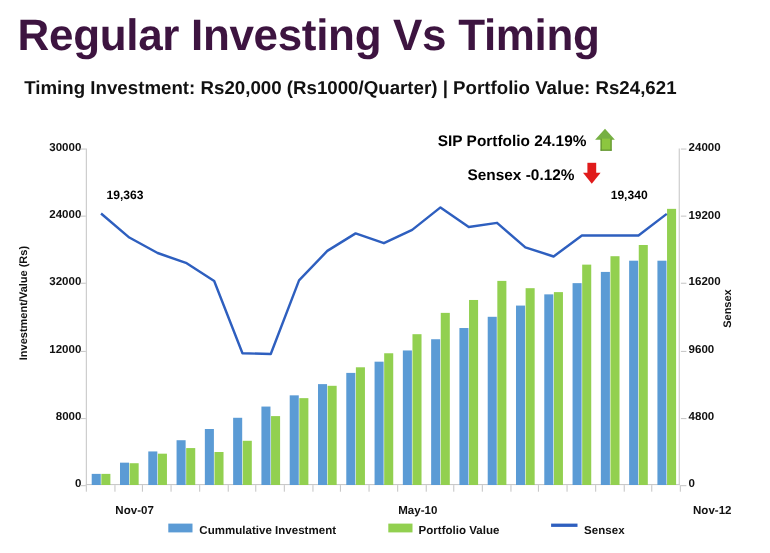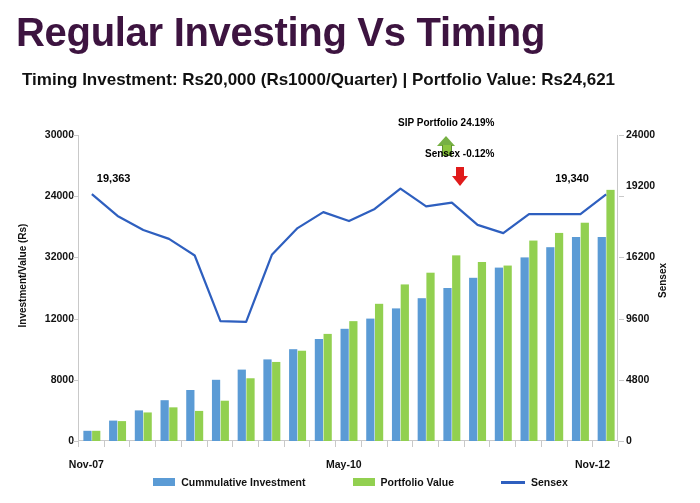--- a/index.html
+++ b/index.html
@@ -29,27 +29,26 @@
     font-size: 17px;
     font-weight: bold;
     color: #111111;
     white-space: nowrap;
   }
 
   
   .annotation {
     position: absolute;
     display: flex;
-    align-items: center;
+    align-items: flex-end;
     gap: 8px;
-    font-size: 10px;
+    font-size: 14px;
     font-weight: bold;
     color: #000;
     white-space: nowrap;
-    flex-direction: column;
   }
   #annotation-sip { left: 398px; top: 117px; }
   #annotation-sensex { left: 425px; top: 148px; }
   .arrow-up-icon {
     width: 18px; height: 19px;
     position: relative; display: inline-block;
   }
   .arrow-up-icon::before {
     content: ""; position: absolute;
     left: 0; top: 0;
@@ -150,34 +149,35 @@
   }
 
   
   .xtick-label {
     position: absolute;
     top: 458px;
     font-size: 10.5px;
     font-weight: bold;
     color: #111;
     white-space: nowrap;
+    margin-left: 36px;
   }
 
   
   #legend {
     position: absolute;
     left: 0; top: 476px;
     width: 700px;
     display: flex;
     justify-content: center;
     align-items: center;
     gap: 26px;
   }
   .legend-item {
-    display: flex; align-items: center; gap: 6px;
+    display: flex; align-items: flex-start; gap: 6px;
     font-size: 10.5px; font-weight: bold; color: #111;
     white-space: nowrap;
     padding-left: 21px;
   }
   .legend-swatch { width: 22px; height: 8px; display: inline-block; }
   .legend-line { width: 24px; height: 3px; display: inline-block; }
 </style>
 </head>
 <body>
 
@@ -210,21 +210,21 @@
       <div class="axis-tick left" style="top: 3px;">30000</div>
       <div class="tick-mark left" style="top: 10px;"></div>
       <div class="axis-tick right" style="top: 309px;">0</div>
       <div class="tick-mark right" style="top: 316px;"></div>
       <div class="axis-tick right" style="top: 247.8px;">4800</div>
       <div class="tick-mark right" style="top: 254.8px;"></div>
       <div class="axis-tick right" style="top: 186.6px;">9600</div>
       <div class="tick-mark right" style="top: 193.6px;"></div>
       <div class="axis-tick right" style="top: 125.4px;">16200</div>
       <div class="tick-mark right" style="top: 132.4px;"></div>
-      <div class="axis-tick right" style="top: 54px;">19200</div>
+      <div class="axis-tick right" style="top: 65px;">19200</div>
       <div class="tick-mark right" style="top: 71.2px;"></div>
       <div class="axis-tick right" style="top: 3px;">24000</div>
       <div class="tick-mark right" style="top: 10px;"></div>
     </div>
   <div id="plot-area">
     <svg id="svg-layer" width="540" height="306">
         <rect x="4.371428571428571" y="295.8" width="8.22857142857143" height="10.199999999999989" fill="#5B9BD5"></rect>
         <rect x="13.114285714285716" y="295.8" width="8.22857142857143" height="10.199999999999989" fill="#92D050"></rect>
         <rect x="30.085714285714285" y="285.6" width="8.22857142857143" height="20.399999999999977" fill="#5B9BD5"></rect>
         <rect x="38.82857142857143" y="286.11" width="8.22857142857143" height="19.889999999999986" fill="#92D050"></rect>
@@ -309,13 +309,13 @@
       <span>Portfolio Value</span>
     </div>
     <div class="legend-item">
       <span class="legend-line" style="background: rgb(46, 95, 191);"></span>
       <span>Sensex</span>
     </div>
   </div>
 
 <div class="xtick-label" style="left: 68.8571px;">Nov-07</div>
 <div class="xtick-label" style="left: 326px;">May-10</div>
-<div class="xtick-label" style="left: 575px;">Nov-12</div>
+<div class="xtick-label" style="left: 594px;">Nov-12</div>
 
 </body></html>

